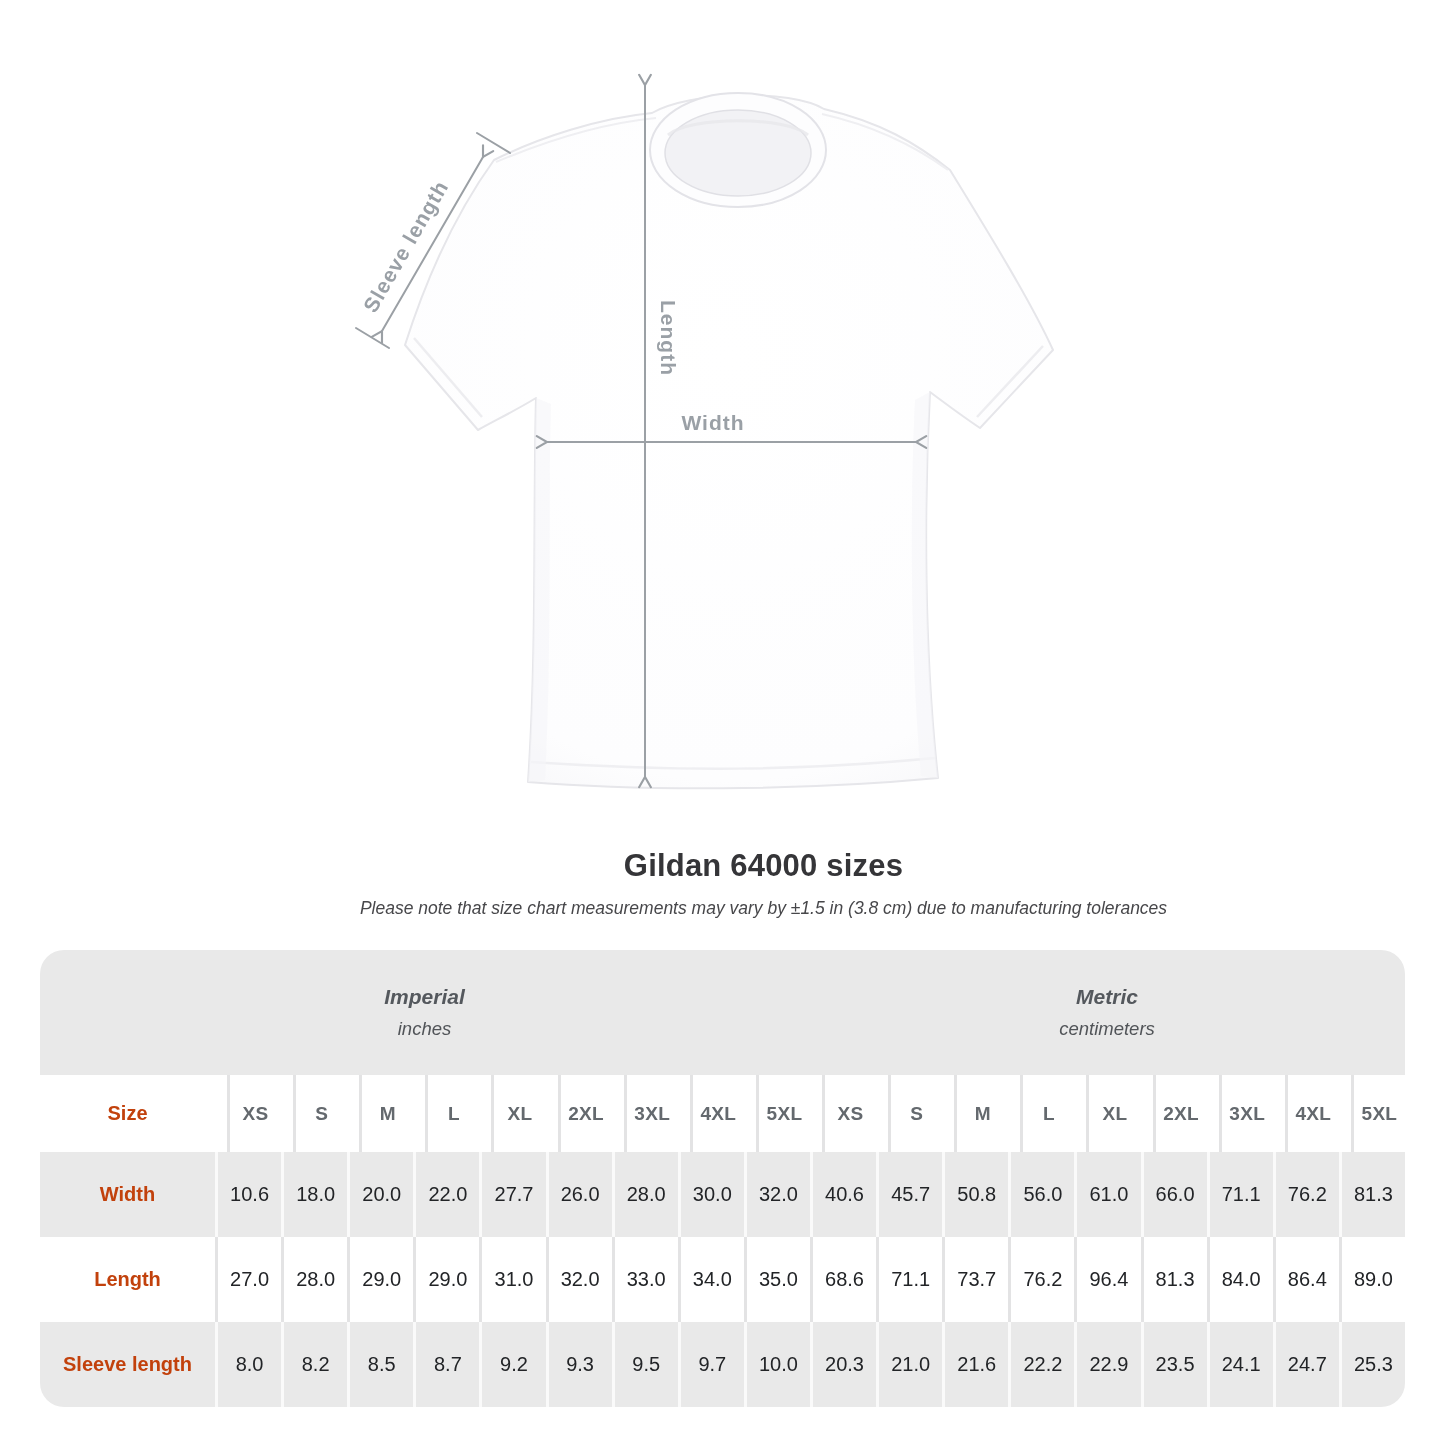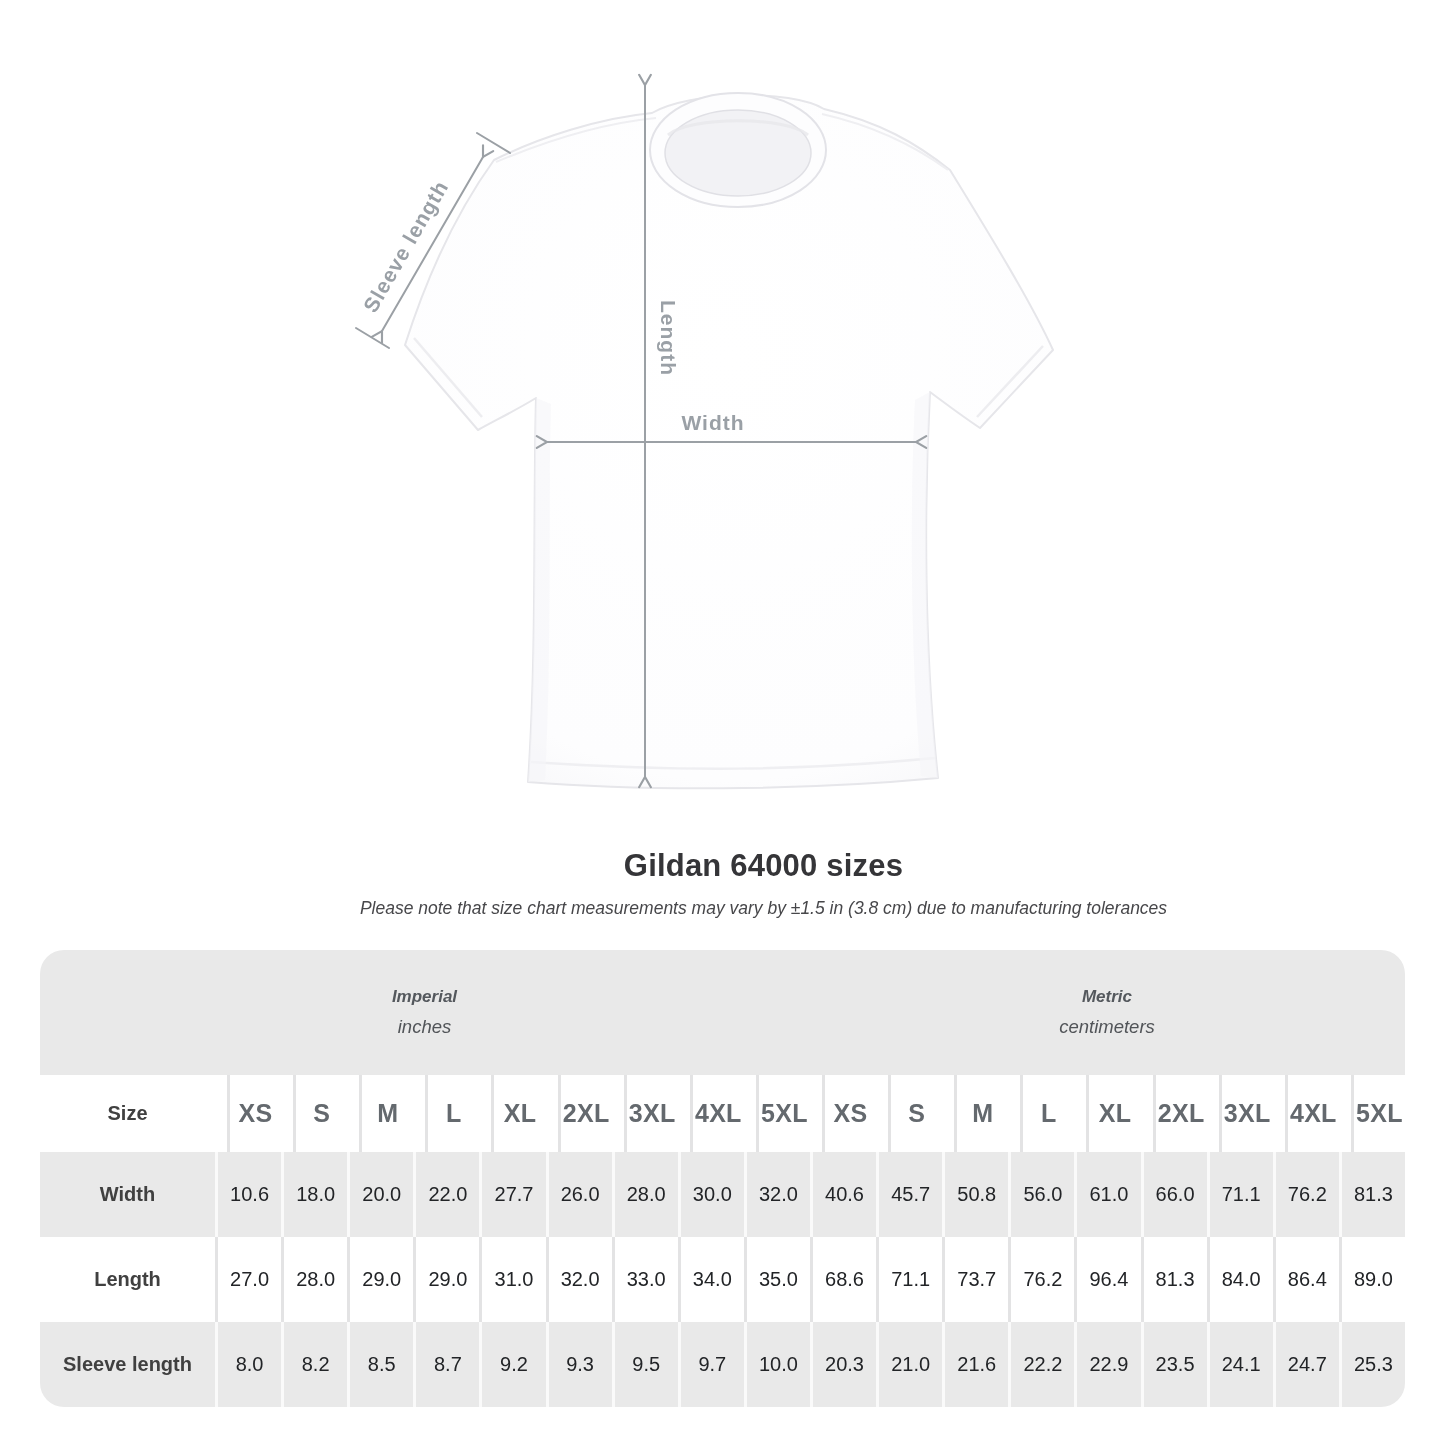--- a/index.html
+++ b/index.html
@@ -24,34 +24,34 @@
   }
   
   .size-table{
     position:absolute;left:40px;top:950px;width:1365px;
     border-radius:24px;overflow:hidden;background:#ffffff;
   }
   .band-header{display:flex;height:125px;background:#e9e9e9;}
   .band-group{display:flex;flex-direction:column;align-items:center;justify-content:center;gap:9px;}
   .band-group.imperial{width:769px;}
   .band-group.metric{flex:1;}
-  .group-title{font-size:17px;font-weight:bold;font-style:italic;color:#54585d;}
+  .group-title{font-size:21px;font-weight:bold;font-style:italic;color:#54585d;}
   .group-sub{font-size:18.5px;font-style:italic;color:#515458;}
   .grid{display:flex;flex-direction:column;}
   .row{display:flex;align-items:stretch;}
   .row-size{height:77px;background:#ffffff;--sep:#e3e3e4;}
   .row-white{height:85px;background:#ffffff;--sep:#e3e3e4;}
   .row-gray{height:85px;background:#e9e9e9;--sep:#fafafa;}
   .cell{
     display:flex;align-items:center;justify-content:center;
     box-sizing:border-box;
   }
   .cell + .cell{border-left:3px solid var(--sep);}
-  .label-cell{width:175px;flex:0 0 175px;font-size:20px;font-weight:bold;color:#404040;}
-  .size-cell{flex:1 1 0;font-size:25px;font-weight:bold;color:#64696e;letter-spacing:0.3px;margin-left:12px;}
+  .label-cell{width:175px;flex:0 0 175px;font-size:20px;font-weight:bold;color:#c2410c;}
+  .size-cell{flex:1 1 0;font-size:19px;font-weight:bold;color:#64696e;letter-spacing:0.3px;margin-left:12px;}
   .value-cell{flex:1 1 0;font-size:20px;color:#222427;}
 </style>
 </head>
 <body>
 
 <div class="diagram-area">
   <svg width="1445" height="845" viewBox="0 0 1445 845">
     <defs>
       <radialGradient id="shirtGrad" cx="50%" cy="38%" r="78%">
         <stop offset="0%" stop-color="#ffffff"></stop>

